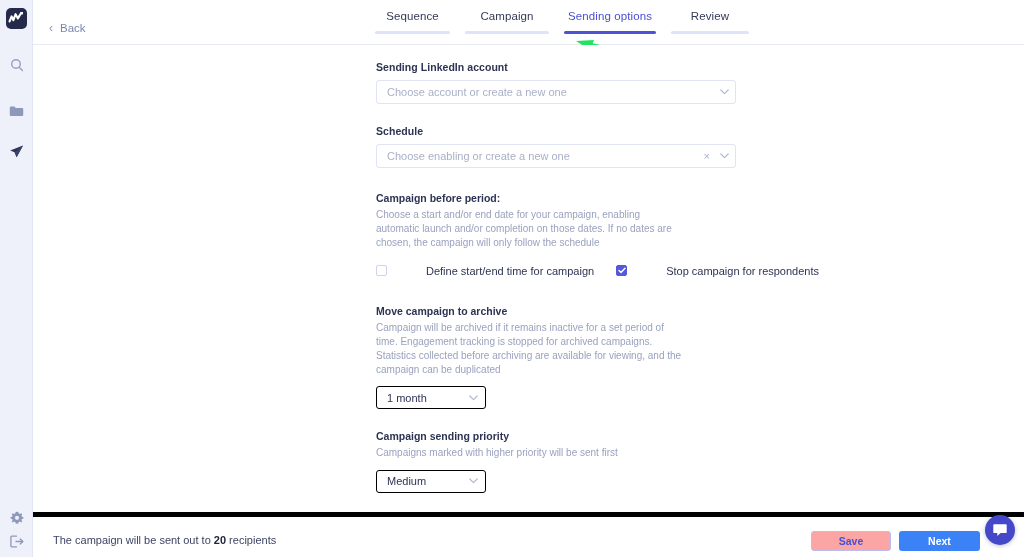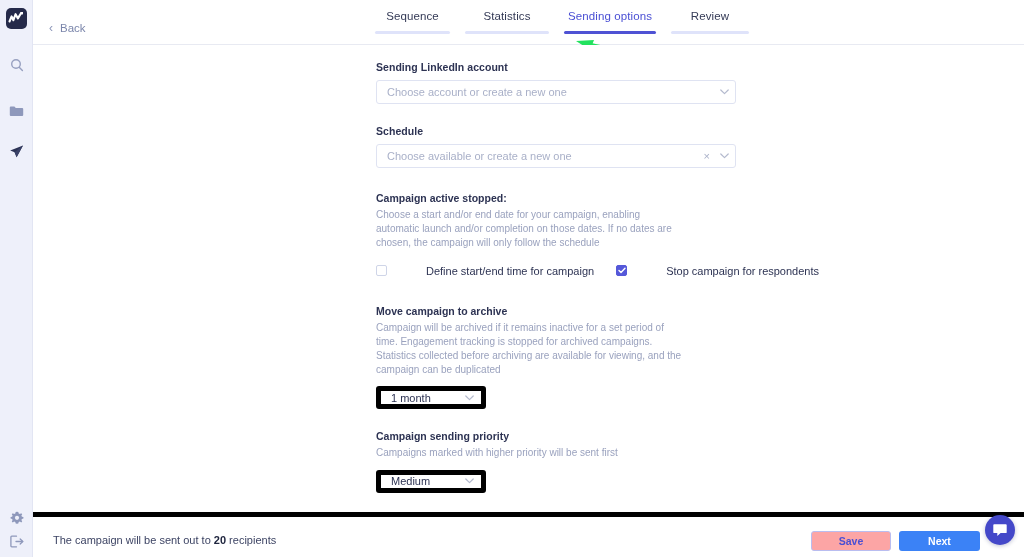--- a/index.html
+++ b/index.html
@@ -164,21 +164,21 @@
   }
   .combo .combo-chevron {
     width: 22px;
     display: flex; align-items: center; justify-content: center;
   }
 
   .sel {
     margin-top: 9px;
     position: relative;
     width: 110px; height: 23px;
-    border: 5px solid #000000;
+    border: 1px solid #000000;
     border-radius: 3px;
     background: #fff;
     display: flex; align-items: center;
     cursor: pointer;
   }
   .sel .sel-value {
     font-size: 11px;
     color: #2d3353;
     padding-left: 10px;
     flex: 1;
@@ -330,21 +330,21 @@
       <span class="chev">‹</span>
       <span>Back</span>
     </div>
 
     <div id="tabs">
       <div class="tab" id="tab-sequence">
         <span class="tab-label">Sequence</span>
         <span class="tab-bar"></span>
       </div>
       <div class="tab" id="tab-prospects">
-        <span class="tab-label">Statistics</span>
+        <span class="tab-label">Campaign</span>
         <span class="tab-bar"></span>
       </div>
       <div class="tab active" id="tab-sending">
         <span class="tab-label">Sending options</span>
         <span class="tab-bar"></span>
       </div>
       <div class="tab" id="tab-review">
         <span class="tab-label">Review</span>
         <span class="tab-bar"></span>
       </div>
@@ -369,32 +369,32 @@
             <svg width="9" height="6" viewBox="0 0 9 6">
               <path d="M0.8 1 L4.5 4.6 L8.2 1" fill="none" stroke="#b4bace" stroke-width="1.2" stroke-linecap="round" stroke-linejoin="round"></path>
             </svg>
           </span>
         </div>
       </div>
 
       <div class="blk-gap-2">
         <div class="field-label">Schedule</div>
         <div class="combo">
-          <span class="combo-value">Choose available or create a new one</span>
+          <span class="combo-value">Choose enabling or create a new one</span>
           <span class="combo-clear">×</span>
           <span class="combo-chevron">
             <svg width="9" height="6" viewBox="0 0 9 6">
               <path d="M0.8 1 L4.5 4.6 L8.2 1" fill="none" stroke="#b4bace" stroke-width="1.2" stroke-linecap="round" stroke-linejoin="round"></path>
             </svg>
           </span>
         </div>
       </div>
 
       <div class="blk-gap-3">
-        <div class="section-title">Campaign active stopped:</div>
+        <div class="section-title">Campaign before period:</div>
         <div class="section-desc">Choose a start and/or end date for your campaign, enabling automatic launch and/or completion on those dates. If no dates are chosen, the campaign will only follow the schedule</div>
         <div class="checkrow">
           <div class="checkitem" id="chk-define">
             <span class="cbox"></span>
             <span class="clabel">Define start/end time for campaign</span>
           </div>
           <div class="checkitem checked" id="chk-stop">
             <span class="cbox">
               <svg width="8" height="7" viewBox="0 0 8 7">
                 <path d="M1 3.6 L3 5.5 L7 1.2" fill="none" stroke="#ffffff" stroke-width="1.4" stroke-linecap="round" stroke-linejoin="round"></path>

